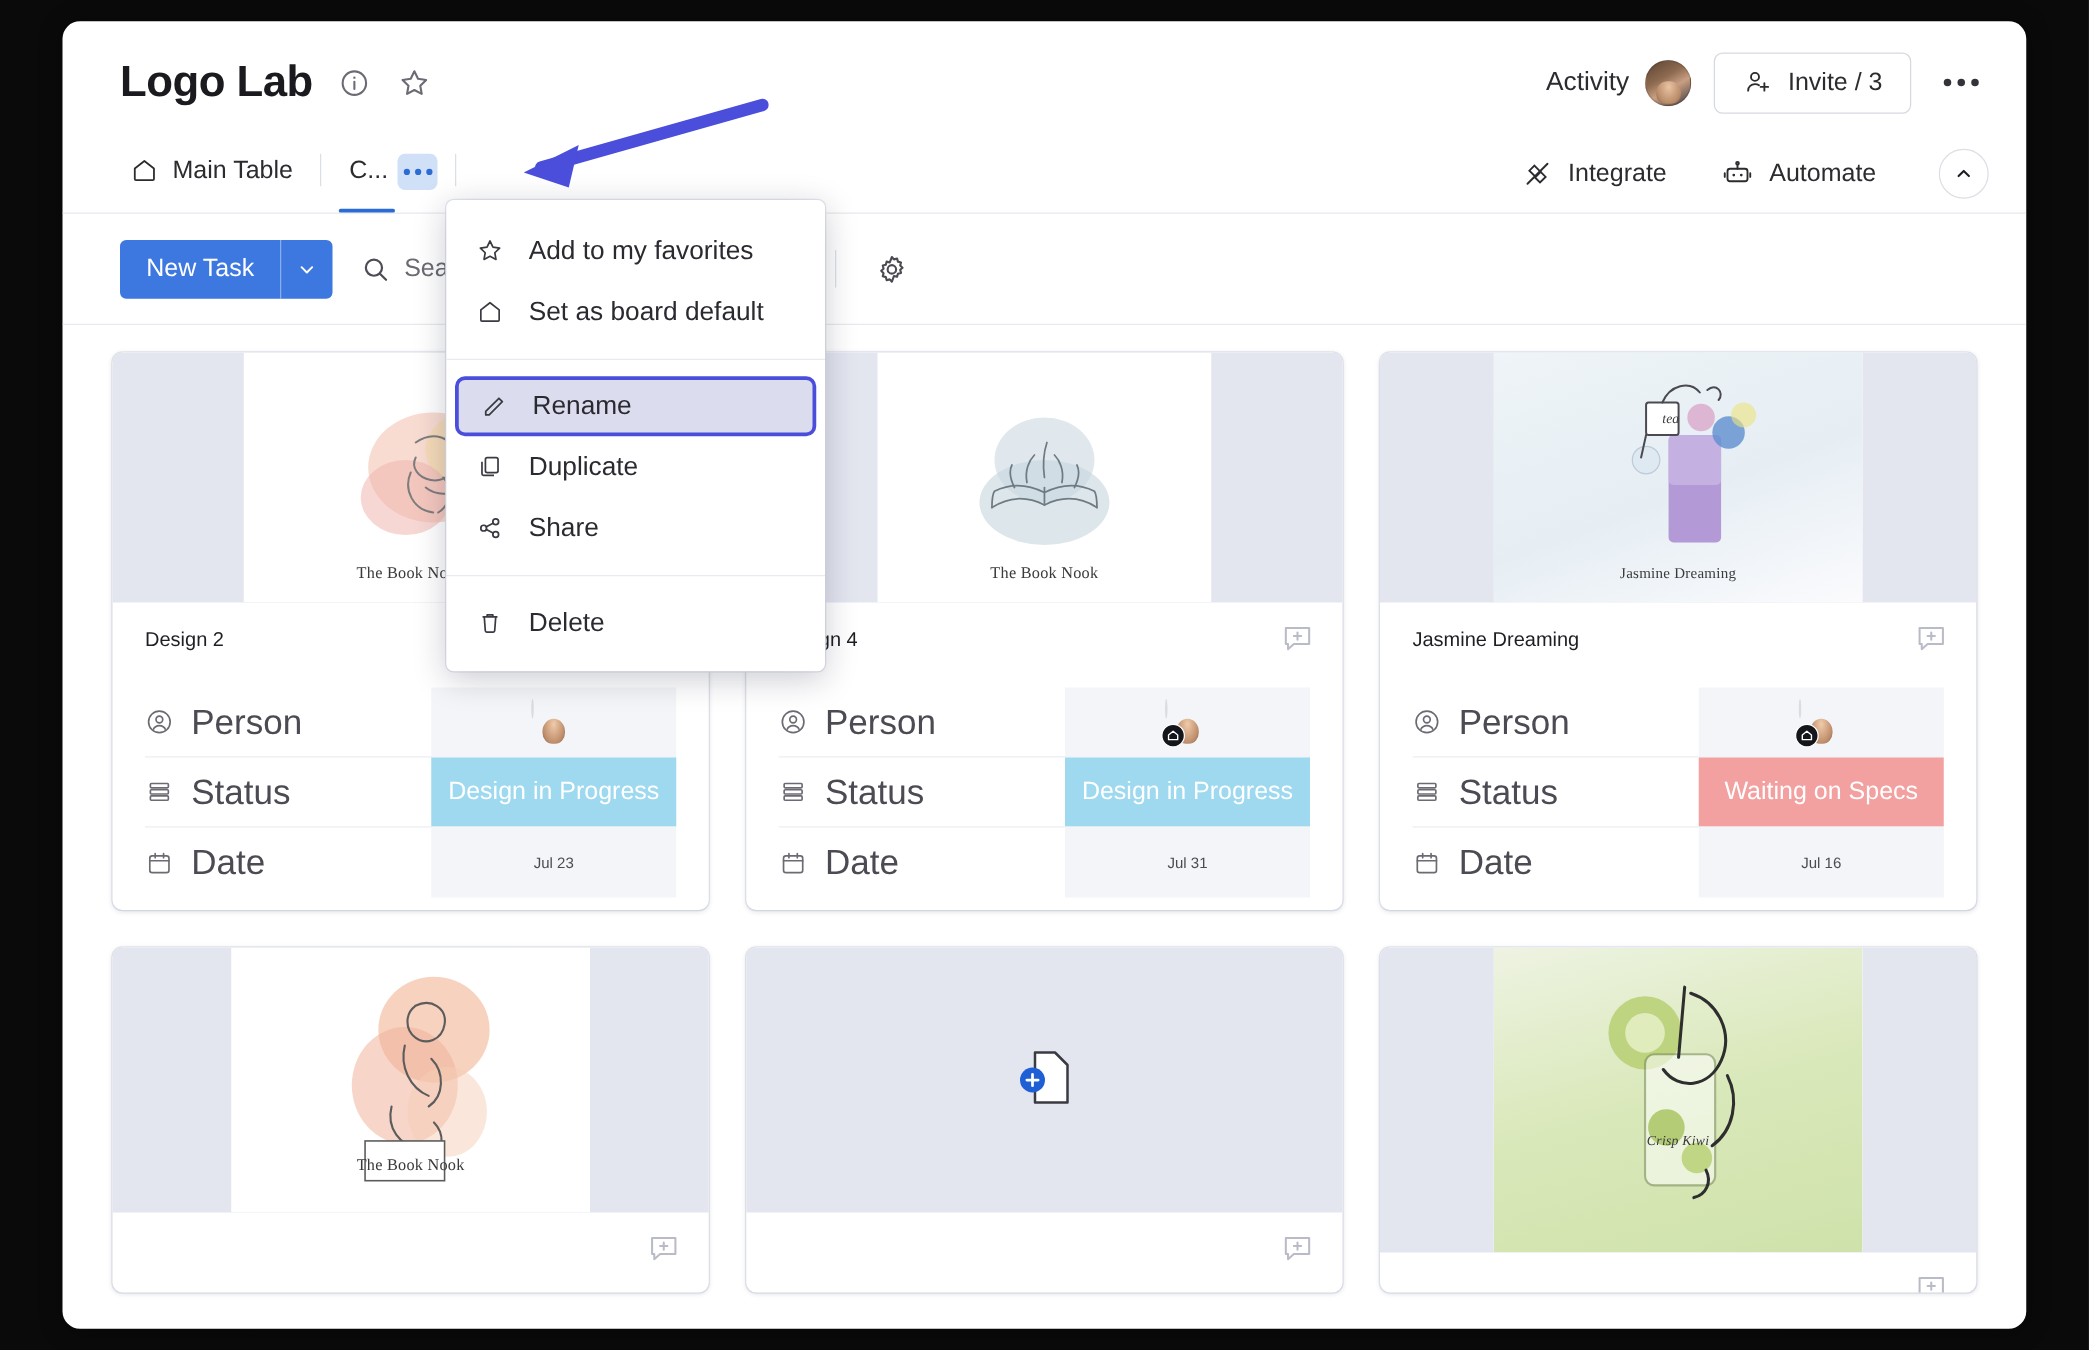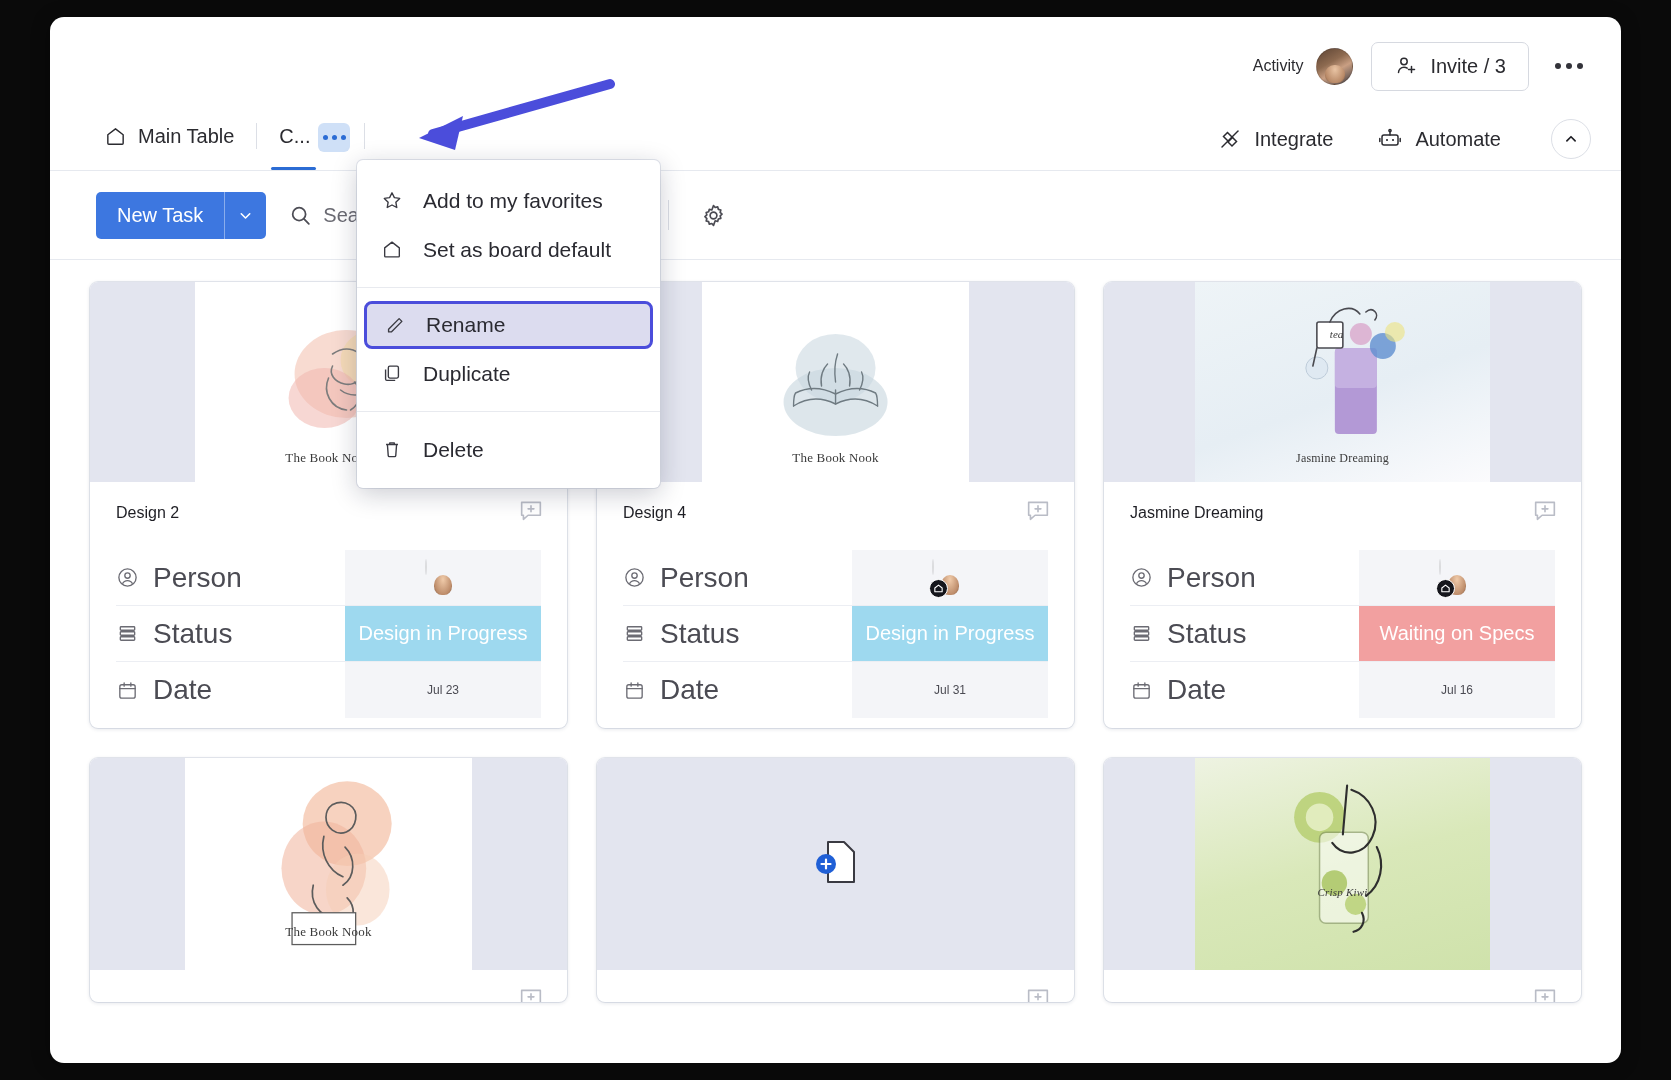--- a/index.html
+++ b/index.html
@@ -35,21 +35,21 @@
   .hdr-icon-btn {
     width: 30px; height: 30px;
     display: flex; align-items: center; justify-content: center;
     color: #6b6b73; cursor: pointer;
   }
   .hdr-right {
     margin-left: auto;
     display: flex; align-items: center; gap: 18px;
   }
   .activity-group { display: flex; align-items: center; gap: 13px; cursor: pointer; }
-  .activity-label { font-size: 16px; color: #2b2b30; }
+  .activity-label { font-size: 21px; color: #2b2b30; }
   .avatar {
     width: 37px; height: 37px; border-radius: 50%;
     background: linear-gradient(150deg,#5c4333 0%,#8d6a50 38%,#c99f83 60%,#3d3a3f 100%);
     border: 1px solid rgba(0,0,0,0.12);
     position: relative; overflow: hidden;
   }
   .avatar::after {
     content: ""; position: absolute;
     left: 22%; top: 46%; width: 56%; height: 54%;
     border-radius: 48% 48% 40% 40%;
@@ -275,20 +275,35 @@
     z-index: 60;
     pointer-events: none;
   }
 </style>
 </head>
 <body>
 
 <div class="app-window">
 
   <div class="board-header">
+    <div class="board-title-wrap">
+      <div class="board-title">Logo Lab</div>
+      <div class="hdr-icon-btn">
+        <svg width="25" height="25" viewBox="0 0 24 24" fill="none" stroke="#6b6b73" stroke-width="1.6">
+          <circle cx="12" cy="12" r="9"></circle>
+            <path d="M12 11v5.5" stroke-linecap="round"></path>
+            <circle cx="12" cy="7.8" r="0.9" fill="#6b6b73" stroke="none"></circle>
+        </svg>
+      </div>
+      <div class="hdr-icon-btn">
+        <svg width="27" height="27" viewBox="0 0 24 24" fill="none" stroke="#6b6b73" stroke-width="1.5" stroke-linejoin="round">
+          <path d="M12 3.6l2.6 5.3 5.8.85-4.2 4.1 1 5.8-5.2-2.73-5.2 2.73 1-5.8-4.2-4.1 5.8-.85z"></path>
+        </svg>
+      </div>
+    </div>
 
     <div class="hdr-right">
       <div class="activity-group">
         <span class="activity-label">Activity</span>
         <span class="avatar"></span>
       </div>
       <div class="invite-btn">
         <svg width="24" height="24" viewBox="0 0 24 24" fill="none" stroke="#2b2b30" stroke-width="1.5">
           <circle cx="10" cy="7.5" r="3.2"></circle>
             <path d="M4.5 18.5c0-3.2 2.5-5.2 5.5-5.2 1.2 0 2.3.3 3.2.9" stroke-linecap="round"></path>
@@ -661,21 +676,21 @@
           <div class="card-addbtn">
             <svg width="28" height="28" viewBox="0 0 24 24" fill="none" stroke="#b9bcc6" stroke-width="1.4" stroke-linejoin="round">
               <path d="M4 5.5h16v11H9.5L5.5 20v-3.5H4z"></path>
                 <path d="M12 8.5v5M9.5 11h5" stroke-linecap="round"></path>
             </svg>
           </div>
         </div>
       </div>
 
       <div class="card">
-        <div class="card-thumb" style="height:212px">
+        <div class="card-thumb" style="height:244px">
           <div class="thumb-inner" style="width:62%">
             <div class="art" style="background:linear-gradient(165deg,#eef3e2 0%,#d9e8b9 50%,#cfe2ab 100%)">
               <svg width="100%" height="100%" viewBox="0 0 200 200" preserveAspectRatio="xMidYMid meet">
                 <circle cx="78" cy="56" r="24" fill="#b7cf72" opacity="0.85"></circle>
                 <circle cx="78" cy="56" r="13" fill="#e4eec4" opacity="0.9"></circle>
                 <rect x="78" y="70" width="46" height="86" rx="6" fill="#ffffff" opacity="0.55" stroke="#7b8a5e" stroke-width="1.4"></rect>
                 <circle cx="92" cy="118" r="12" fill="#a9c463" opacity="0.85"></circle>
                 <circle cx="112" cy="138" r="10" fill="#b9d075" opacity="0.85"></circle>
                 <g fill="none" stroke="#2e2e2e" stroke-width="2" stroke-linecap="round">
                   <path d="M108 30c18 6 28 26 20 44s-28 20-38 6"></path>
@@ -734,20 +749,31 @@
     <div class="menu-item">
       <span class="mi-icon">
         <svg width="23" height="23" viewBox="0 0 24 24" fill="none" stroke="#3a3a42" stroke-width="1.5" stroke-linejoin="round">
           <rect x="8" y="4" width="11" height="13" rx="1.6"></rect>
             <path d="M15.5 19.5H6.4A1.4 1.4 0 0 1 5 18.1V7.5"></path>
         </svg>
       </span>
       <span>Duplicate</span>
     </div>
 
+    <div class="menu-item">
+      <span class="mi-icon">
+        <svg width="23" height="23" viewBox="0 0 24 24" fill="none" stroke="#3a3a42" stroke-width="1.5">
+          <circle cx="17" cy="6.5" r="2.5"></circle>
+            <circle cx="6.5" cy="12" r="2.5"></circle>
+            <circle cx="17" cy="17.5" r="2.5"></circle>
+          <path d="M8.8 10.8l5.9-3M8.8 13.2l5.9 3" stroke-linecap="round"></path>
+        </svg>
+      </span>
+      <span>Share</span>
+    </div>
 
     <div class="menu-sep"></div>
 
     <div class="menu-item">
       <span class="mi-icon">
         <svg width="23" height="23" viewBox="0 0 24 24" fill="none" stroke="#3a3a42" stroke-width="1.5" stroke-linejoin="round">
           <path d="M5.5 6.5h13M9.5 6.5V4.8h5V6.5M7 6.5l.9 12.2a1.2 1.2 0 0 0 1.2 1.1h5.8a1.2 1.2 0 0 0 1.2-1.1L17 6.5"></path>
         </svg>
       </span>
       <span>Delete</span>

